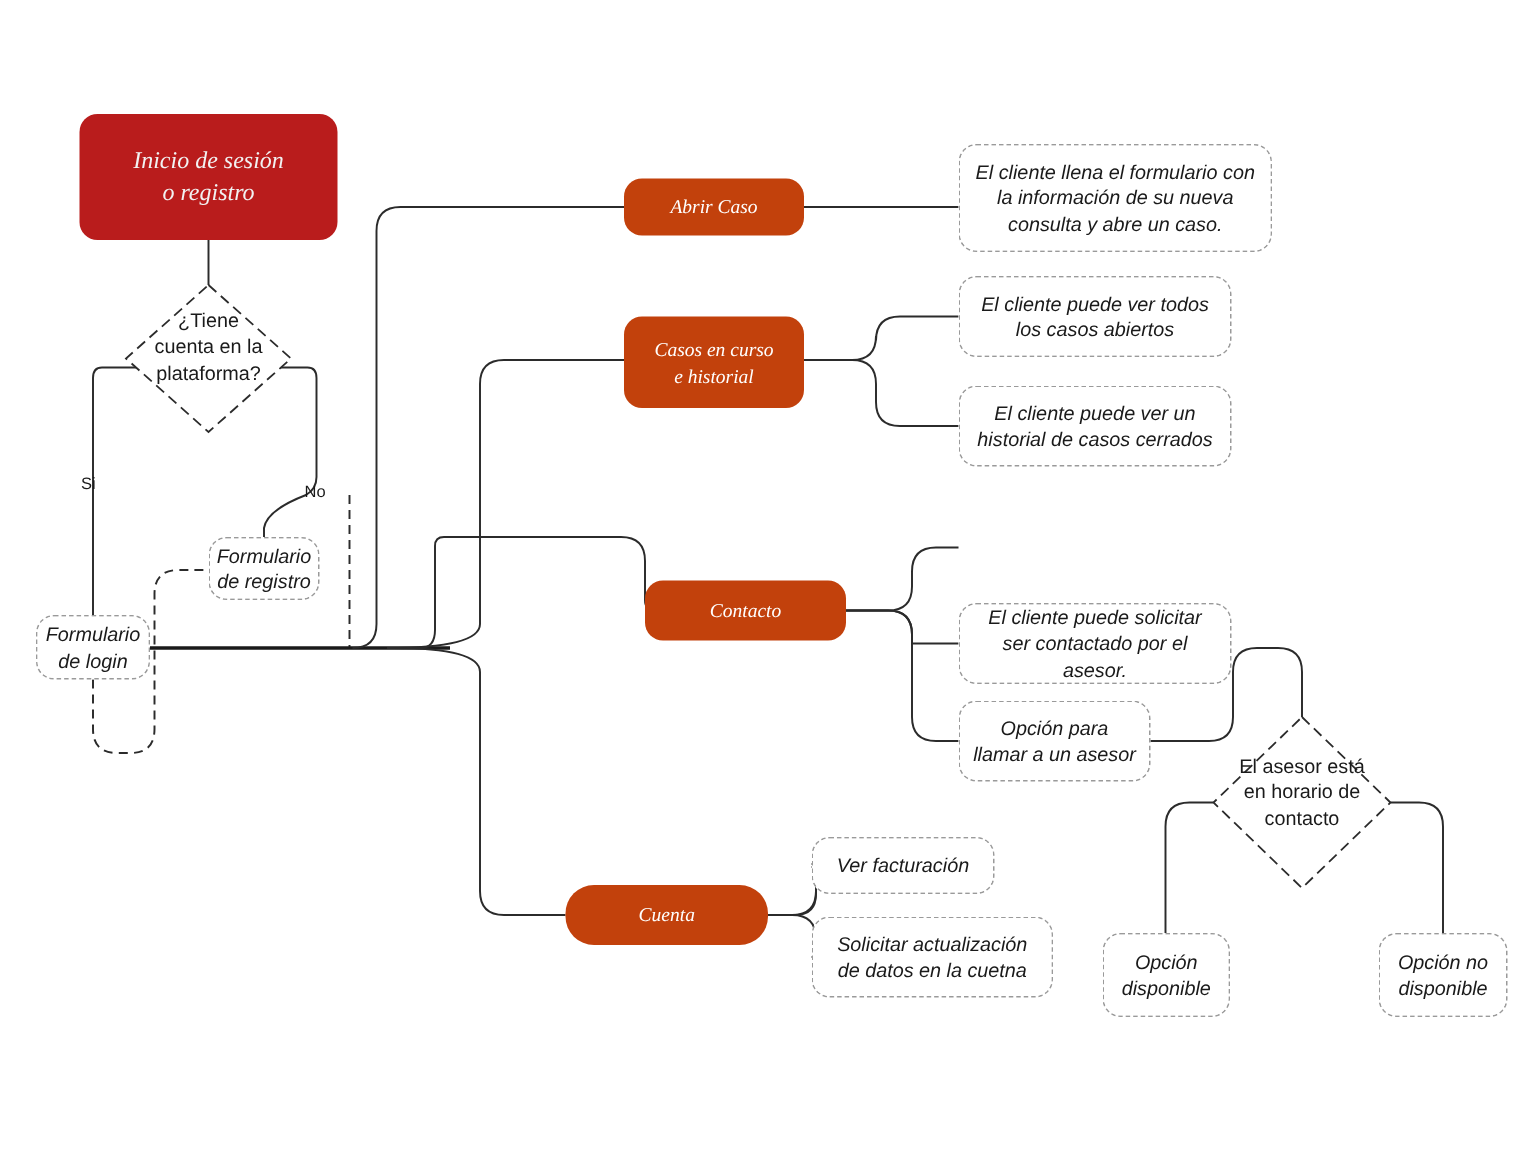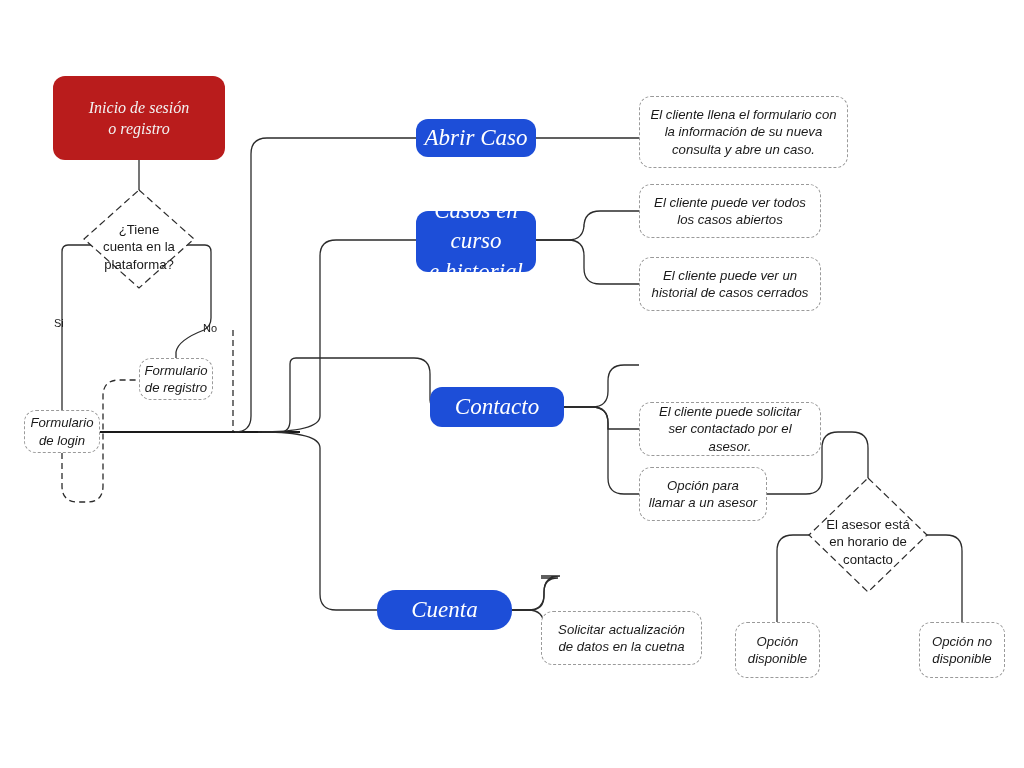--- a/index.html
+++ b/index.html
@@ -54,39 +54,39 @@
   }
   .node-dashed {
     border: 1.3px dashed #9a9a9a;
     border-radius: 12px;
     background: #ffffff;
     color: #1a1a1a;
     font-size: 13.2px;
     padding: 4px 8px;
   }
   .node-black {
-    background: #1d4ed8;
+    background: #c2410c;
     border-radius: 12px;
     color: #ffffff;
     font-family: "Liberation Serif", serif;
     font-style: italic;
-    font-size: 23px;
+    font-size: 13px;
   }
   .node-gray {
     background: #b91c1c;
     border-radius: 12px;
     color: #f2f2f2;
     font-family: "Liberation Serif", serif;
     font-style: italic;
     font-size: 16px;
   }
   .diamond-label {
     position: absolute;
     display: flex;
-    align-items: flex-end;
+    align-items: flex-start;
     justify-content: center;
     text-align: center;
     font-size: 13.2px;
     color: #1a1a1a;
     line-height: 1.32;
     pointer-events: none;
   }
   .edge-label {
     position: absolute;
     font-size: 11px;
@@ -203,20 +203,23 @@
 
   <div class="node node-dashed" style="left:639px; top:467px; width:128px; height:54px;">
     <span class="nl">Opción para
 llamar a un asesor</span>
   </div>
 
   <div class="node node-dashed" style="left:639px; top:402px; width:182px; height:54px;">
     <span>El cliente puede solicitar ser contactado por el asesor.</span>
   </div>
 
+  <div class="node node-dashed" style="left:541px; top:558px; width:122px; height:38px;">
+    <span>Ver facturación</span>
+  </div>
 
   <div class="node node-dashed" style="left:541px; top:611px; width:161px; height:54px;">
     <span class="nl">Solicitar actualización
 de datos en la cuetna</span>
   </div>
 
   <div class="diamond-label" style="left:815px; top:502px; width:106px; height:66px;">
     <span class="nl">El asesor está
 en horario de
 contacto</span>

